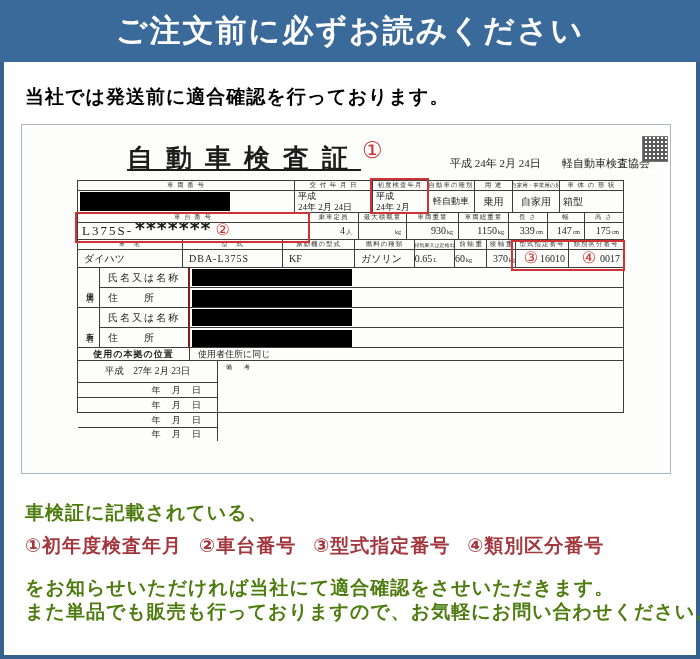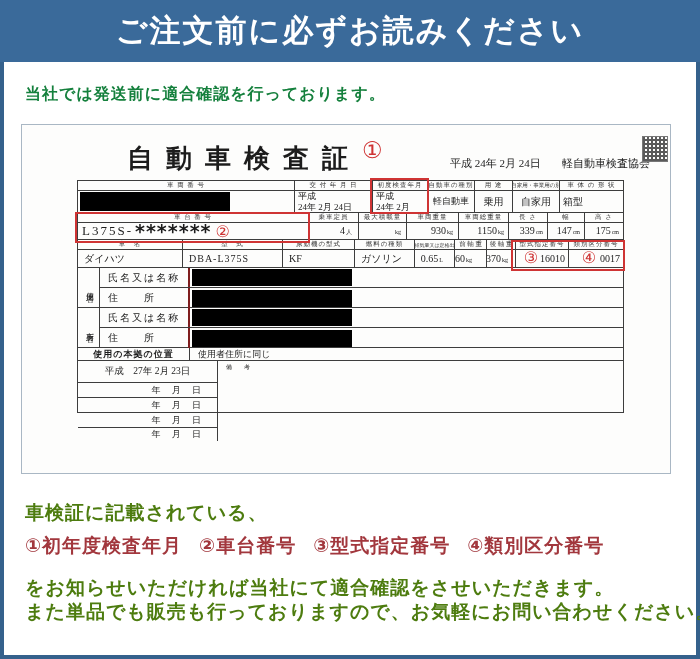--- a/index.html
+++ b/index.html
@@ -17,31 +17,31 @@
     display:flex; align-items:center; justify-content:center;
     font-size:31px; font-weight:bold; letter-spacing:2px;
   }
   
   .content {
     position:absolute; left:0; top:62px; width:700px; height:597px;
     background:#fff; border:4px solid #35618c; border-top:none;
   }
   .intro {
     position:absolute; left:21px; top:22px;
-    color:#15803d; font-size:16px; font-weight:bold; letter-spacing:1px;
+    color:#000000; font-size:19px; font-weight:bold; letter-spacing:1px;
   }
   
   .cert {
     position:absolute; left:17px; top:62px; width:650px; height:350px;
     background:#fdfdfc; border:1px solid #a9b7c4;
     font-family:"Liberation Serif","DejaVu Serif",serif; color:#1c1c1c;
   }
   .cert-title {
     position:absolute; left:105px; top:16px;
-    font-size:26px; font-weight:bold; letter-spacing:13px; white-space:nowrap;
+    font-size:26px; font-weight:bold; letter-spacing:13px; white-space:nowrap;text-decoration:underline;
   }
   .marker { color:#cf3434; font-family:"Liberation Serif",serif; }
   .m1 { position:absolute; left:340px; top:12px; font-size:23px; }
   .cert-date { position:absolute; left:428px; top:31px; font-size:11px; white-space:nowrap; }
   .cert-org  { position:absolute; left:540px; top:31px; font-size:11px; white-space:nowrap; }
   .seal {
     position:absolute; left:620px; top:11px; width:26px; height:26px;
     border:1px solid #777;
     background-image:
       repeating-linear-gradient(0deg,#5a5a5a 0 2px,transparent 2px 4px),
@@ -68,21 +68,21 @@
   .blackbar { background:#000; }
   .vlabel {
     writing-mode:vertical-rl; text-orientation:upright;
     font-size:8px; display:flex; align-items:center; justify-content:center;
     letter-spacing:1px;
   }
   .subrow { display:flex; height:20px; }
   .subrow.first { border-bottom:1px solid #3d3d3d; }
   .sublbl { width:90px; border-right:2px solid #7f1d1d; display:flex; align-items:center; padding-left:8px; font-size:10px; letter-spacing:2px; }
   .subval { flex:1; display:flex; align-items:center; }
-  .chassis { font-size:13px; letter-spacing:2px; display:flex; align-items:center; }
+  .chassis { font-size:13px; letter-spacing:2px; display:flex; align-items:flex-end; }
   .stars { font-size:19px; font-weight:bold; letter-spacing:1px; font-family:"DejaVu Sans",sans-serif; margin-left:2px; }
   .m-inline { font-size:16px; margin:0 4px; }
   
   .bcol { width:140px; display:flex; flex-direction:column; border-right:1px solid #3d3d3d; }
   .bcell { border-bottom:1px solid #3d3d3d; display:flex; align-items:center; justify-content:center; overflow:hidden; }
   .bcell:last-child { border-bottom:none; }
   .remarks { flex:1; position:relative; }
   .remarks-lbl { position:absolute; left:8px; top:2px; font-size:6px; letter-spacing:3px; }
   
   .redbox { position:absolute; border:2px solid #cf3434; pointer-events:none; }
@@ -178,23 +178,23 @@
         <div class="td hcell" style="width:29px;letter-spacing:0">後 軸 重</div>
         <div class="td hcell" style="width:53px">型式指定番号</div>
         <div class="td hcell" style="flex:1">類別区分番号</div>
       </div>
 
       <div class="tr" style="height:18px">
         <div class="td vcell" style="width:105px;padding-left:6px">ダイハツ</div>
         <div class="td vcell" style="width:100px;padding-left:6px;letter-spacing:1px">DBA-L375S</div>
         <div class="td vcell" style="width:72px;padding-left:6px">KF</div>
         <div class="td vcell" style="width:60px;padding-left:6px">ガソリン</div>
-        <div class="td vcell right" style="width:40px;padding-right:11px"><span>0.65</span><span class="unit">L</span></div>
+        <div class="td vcell right" style="width:40px;padding-right:17px"><span>0.65</span><span class="unit">L</span></div>
         <div class="td vcell right" style="width:32px;padding-right:14px"><span>560</span><span class="unit">kg</span></div>
-        <div class="td vcell right" style="width:29px;padding-right:7px"><span>370</span><span class="unit">kg</span></div>
+        <div class="td vcell right" style="width:29px;padding-right:0"><span>370</span><span class="unit">kg</span></div>
         <div class="td vcell right" style="width:53px;padding-right:3px"><span class="marker m-inline" style="margin:0 2px 0 0">③</span><span>16010</span></div>
         <div class="td vcell right" style="flex:1;padding-right:3px"><span class="marker m-inline" style="margin:0 4px 0 0">④</span><span>0017</span></div>
       </div>
 
       <div class="tr" style="height:40px">
         <div class="td vlabel" style="width:22px">使用者</div>
         <div style="flex:1">
           <div class="subrow first">
             <div class="sublbl">氏名又は名称</div>
             <div class="subval">

